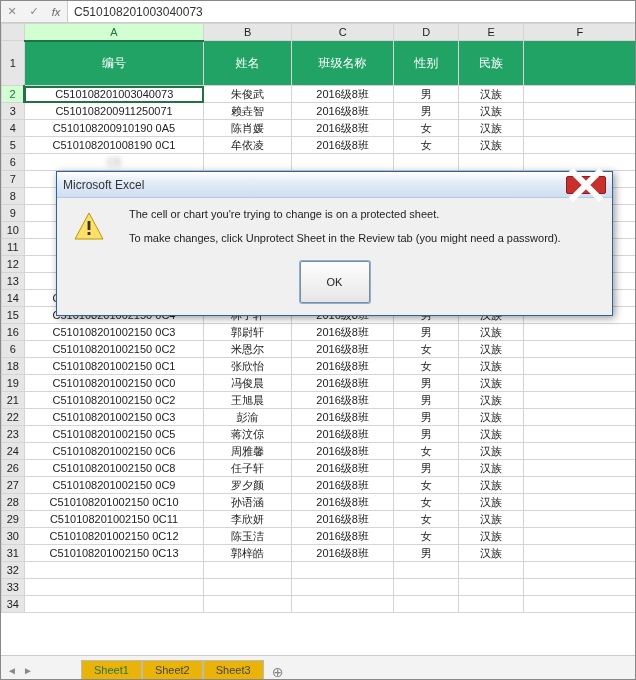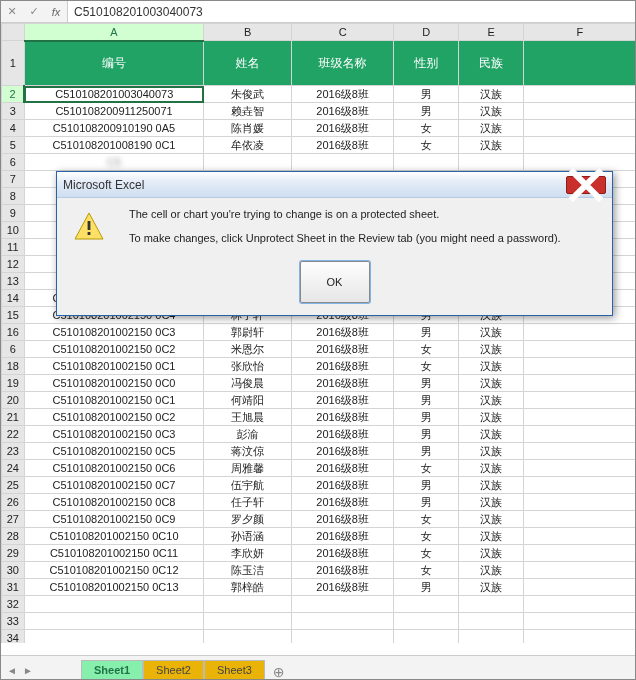--- a/index.html
+++ b/index.html
@@ -93,21 +93,21 @@
     position:absolute; left:0; right:0; bottom:0; height:24px;
     background:#f3f3f3; border-top:1px solid #ccc;
     display:flex; align-items:flex-end; padding-left:80px; gap:0;
   }
   .nav-arrows{position:absolute;left:6px;bottom:3px;display:flex;gap:6px;color:#888;}
   .nav-arrows span{font-size:10px;}
   .tab {
     padding:3px 12px; border:1px solid #bbb; border-bottom:none;
     background:#eab308; font-size:11px; color:#444; position:relative; top:1px;
   }
-  .tab.active { background:#86efac; border-bottom:1px solid #fff; font-weight:bold; color:#217346;}
+  .tab.active { background:#eab308; border-bottom:1px solid #fff; font-weight:normal; color:#217346;}
   .tab.add { background:transparent; border:none; color:#888; font-size:14px; padding:0 8px;}
 </style>
 </head>
 <body>
 
 <div class="formula-bar">
   <div class="fb-cancel">✕</div>
   <div class="fb-ok">✓</div>
   <div class="fb-fx">fx</div>
   <div class="formula-input">C510108201003040073</div>
@@ -299,29 +299,20 @@
         <tr class="">
           <td class="rowhdr">19</td>
           <td class="cell colA">C510108201002150 0C0</td>
           <td class="cell colB">冯俊晨</td>
           <td class="cell colC">2016级8班</td>
           <td class="cell colD">男</td>
           <td class="cell colE">汉族</td>
           <td class="cell colF"></td>
         </tr>
         <tr class="">
-          <td class="rowhdr">20</td>
-          <td class="cell colA">C510108201002150 0C1</td>
-          <td class="cell colB">何靖阳</td>
-          <td class="cell colC">2016级8班</td>
-          <td class="cell colD">男</td>
-          <td class="cell colE">汉族</td>
-          <td class="cell colF"></td>
-        </tr>
-        <tr class="">
           <td class="rowhdr">21</td>
           <td class="cell colA">C510108201002150 0C2</td>
           <td class="cell colB">王旭晨</td>
           <td class="cell colC">2016级8班</td>
           <td class="cell colD">男</td>
           <td class="cell colE">汉族</td>
           <td class="cell colF"></td>
         </tr>
         <tr class="">
           <td class="rowhdr">22</td>
@@ -340,29 +331,20 @@
           <td class="cell colD">男</td>
           <td class="cell colE">汉族</td>
           <td class="cell colF"></td>
         </tr>
         <tr class="">
           <td class="rowhdr">24</td>
           <td class="cell colA">C510108201002150 0C6</td>
           <td class="cell colB">周雅馨</td>
           <td class="cell colC">2016级8班</td>
           <td class="cell colD">女</td>
-          <td class="cell colE">汉族</td>
-          <td class="cell colF"></td>
-        </tr>
-        <tr class="">
-          <td class="rowhdr">25</td>
-          <td class="cell colA">C510108201002150 0C7</td>
-          <td class="cell colB">伍宇航</td>
-          <td class="cell colC">2016级8班</td>
-          <td class="cell colD">男</td>
           <td class="cell colE">汉族</td>
           <td class="cell colF"></td>
         </tr>
         <tr class="">
           <td class="rowhdr">26</td>
           <td class="cell colA">C510108201002150 0C8</td>
           <td class="cell colB">任子轩</td>
           <td class="cell colC">2016级8班</td>
           <td class="cell colD">男</td>
           <td class="cell colE">汉族</td>

